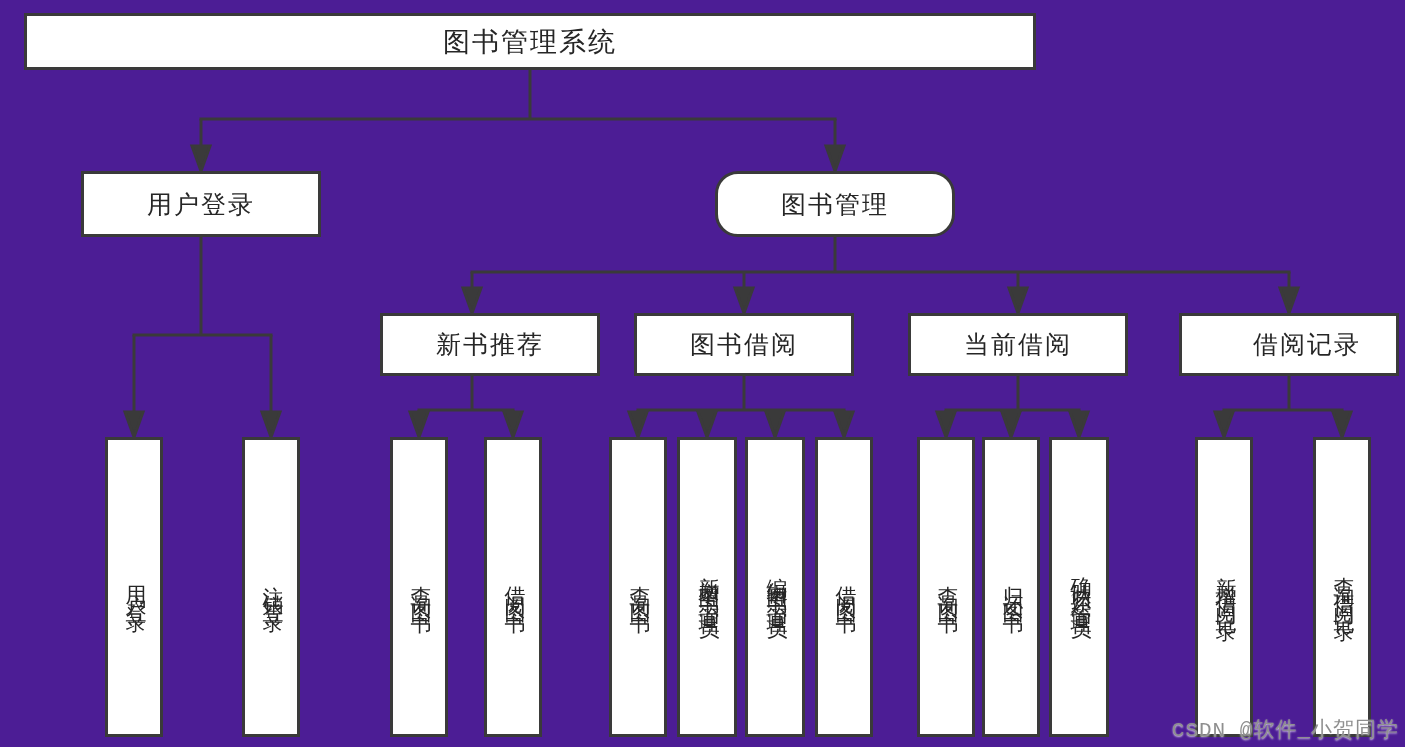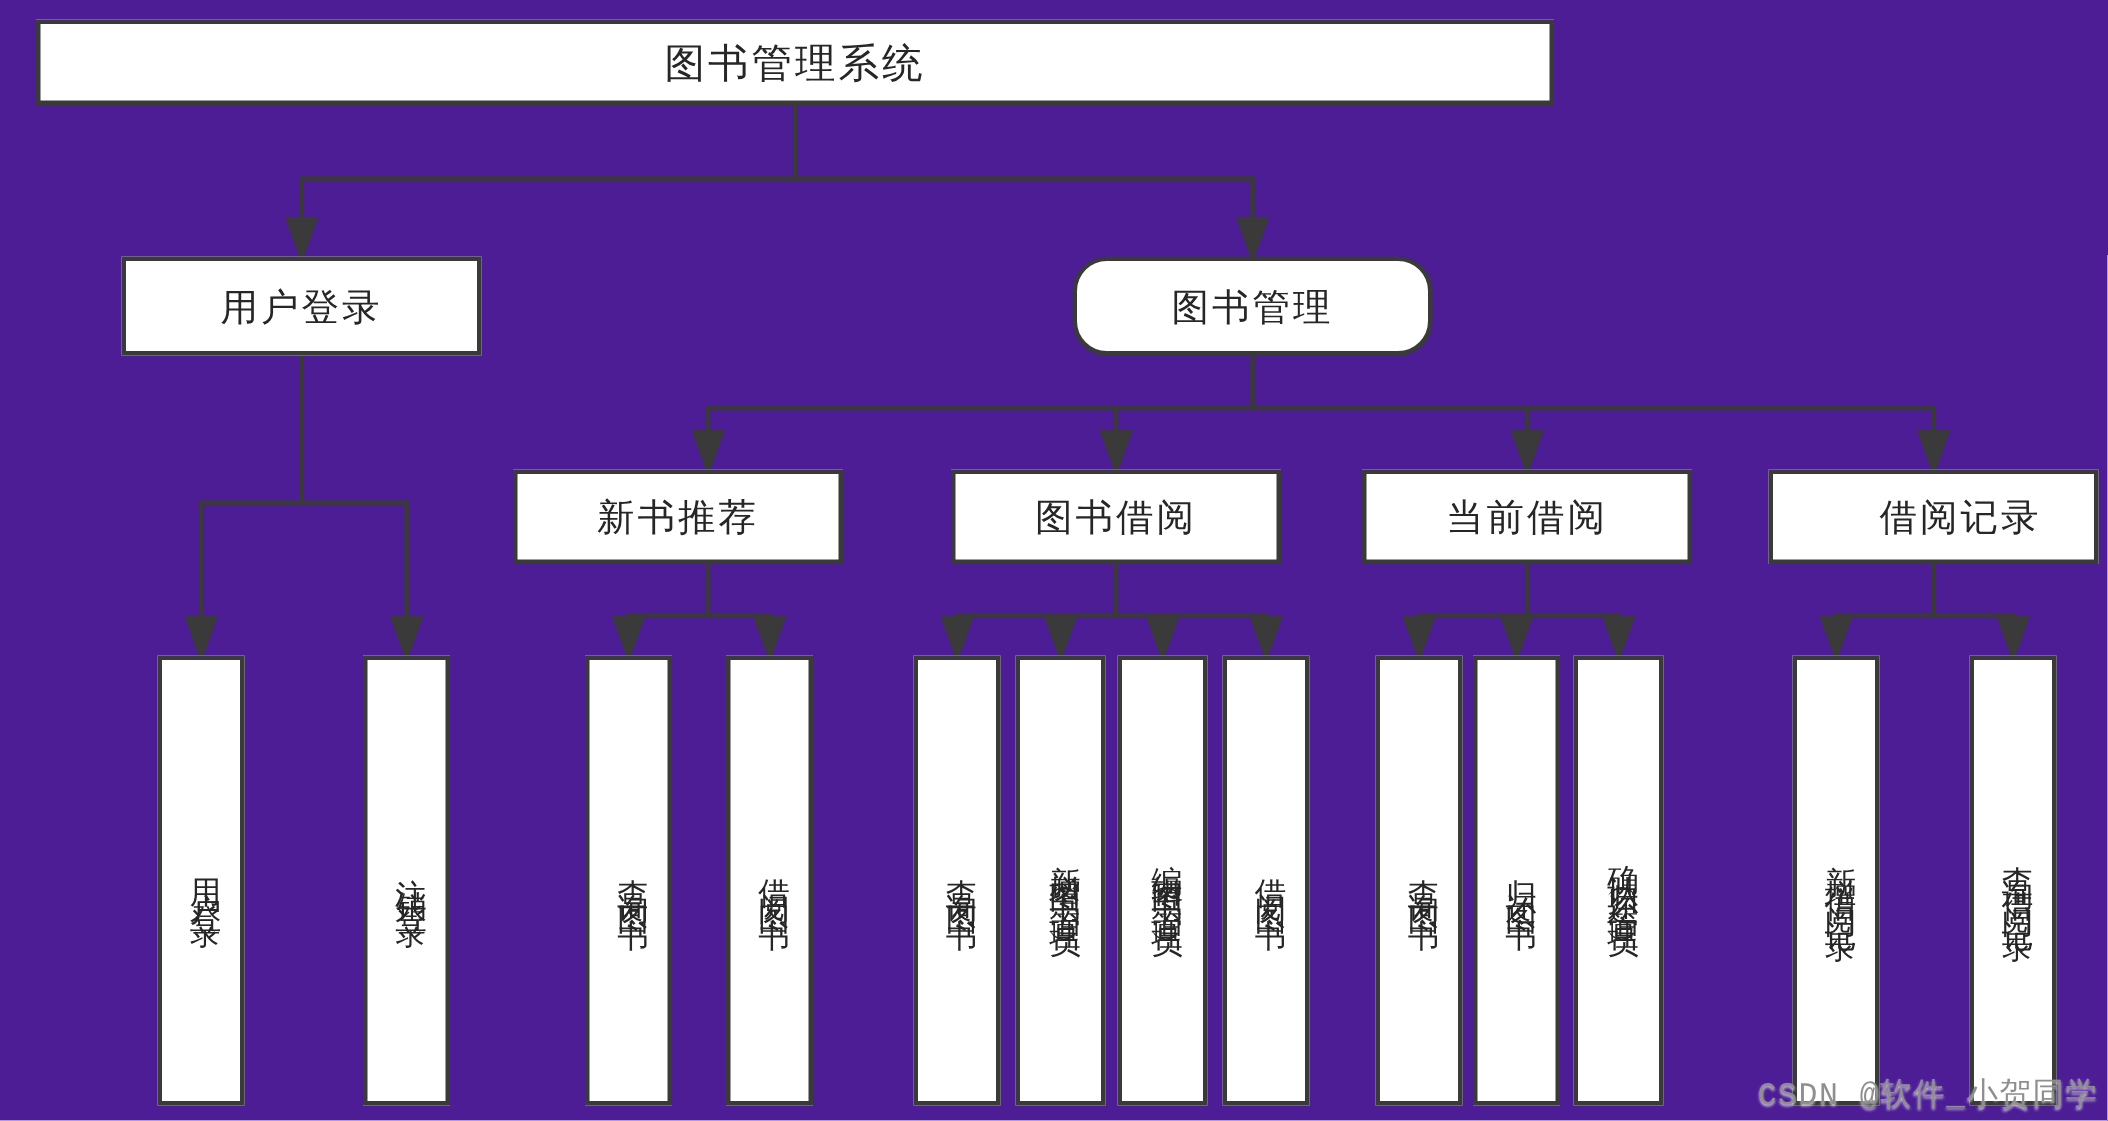--- a/index.html
+++ b/index.html
@@ -141,21 +141,21 @@
         <polygon points="1342,437 1333,412 1351,412"></polygon>
       </g>
     </g>
   </svg>
 
   <div class="node root-node">图书管理系统</div>
 
   <div class="node branch-node" style="left:81px;">用户登录</div>
   <div class="node branch-node" style="left:715px;border-radius:23px;">图书管理</div>
 
-  <div class="node sub-node" style="left:342px;">新书推荐</div>
+  <div class="node sub-node" style="left:380px;">新书推荐</div>
   <div class="node sub-node" style="left:634px;">图书借阅</div>
   <div class="node sub-node" style="left:908px;">当前借阅</div>
   <div class="node sub-node" style="left:1179px;padding-left:36px;">借阅记录</div>
 
   <div class="node leaf" style="left:105px;">用户登录</div>
   <div class="node leaf" style="left:242px;">注销登录</div>
 
   <div class="node leaf" style="left:390px;">查询图书</div>
   <div class="node leaf" style="left:484px;">借阅图书</div>
 

